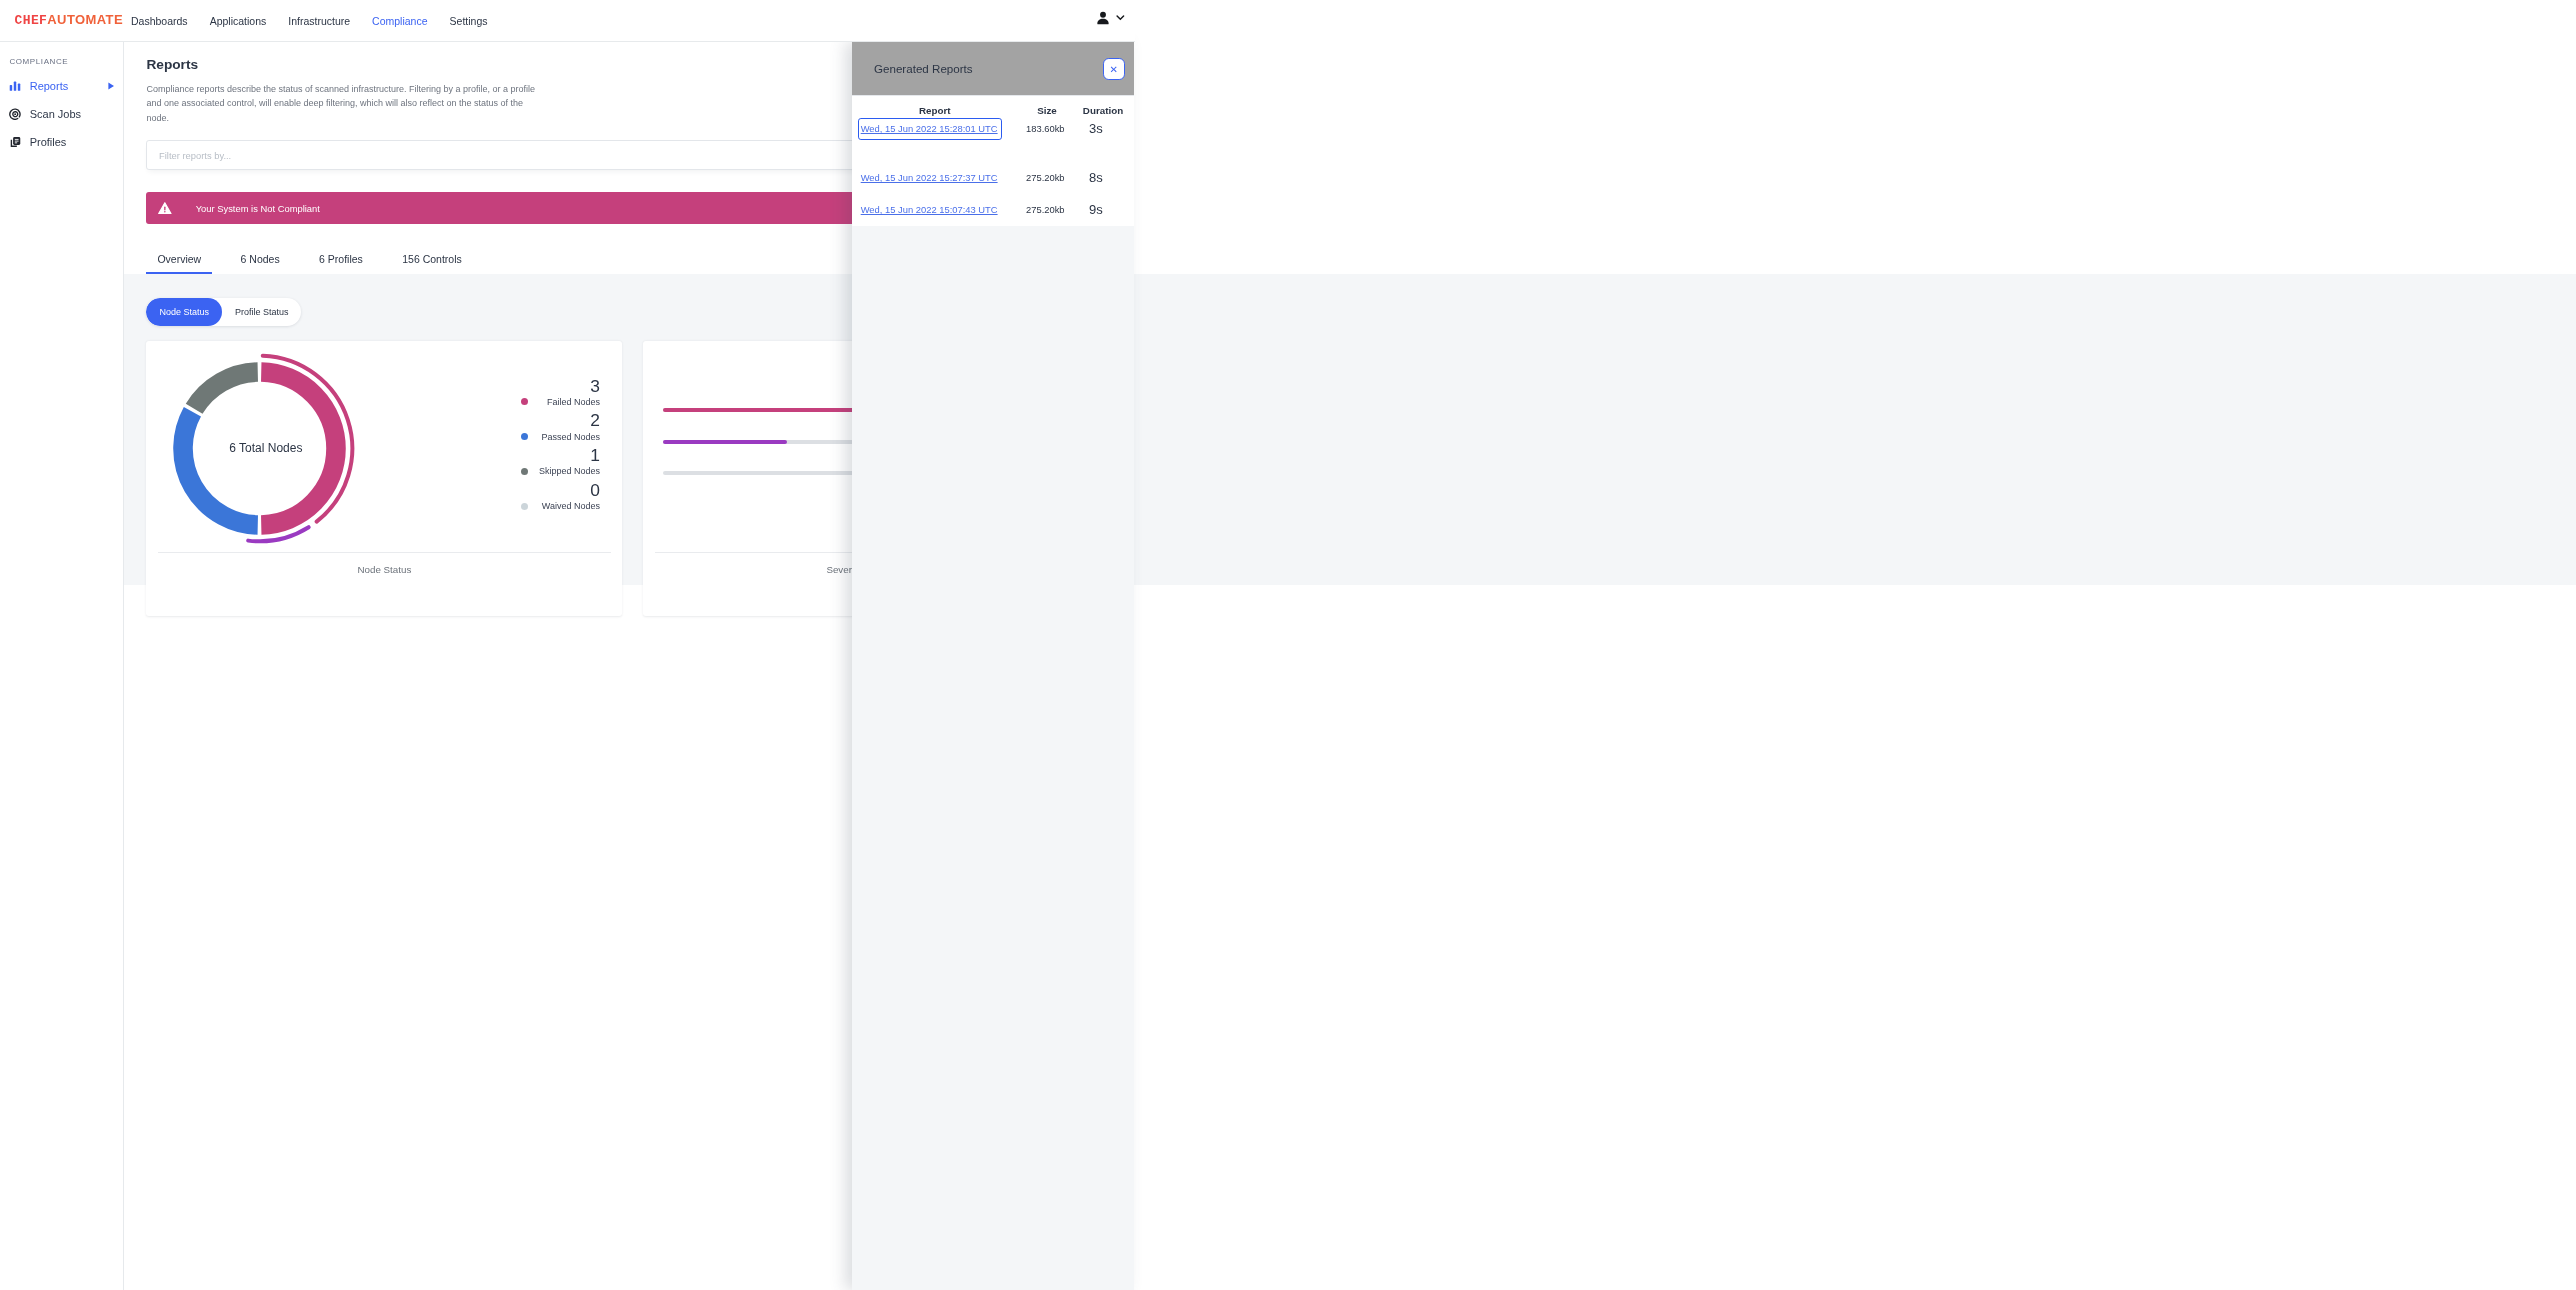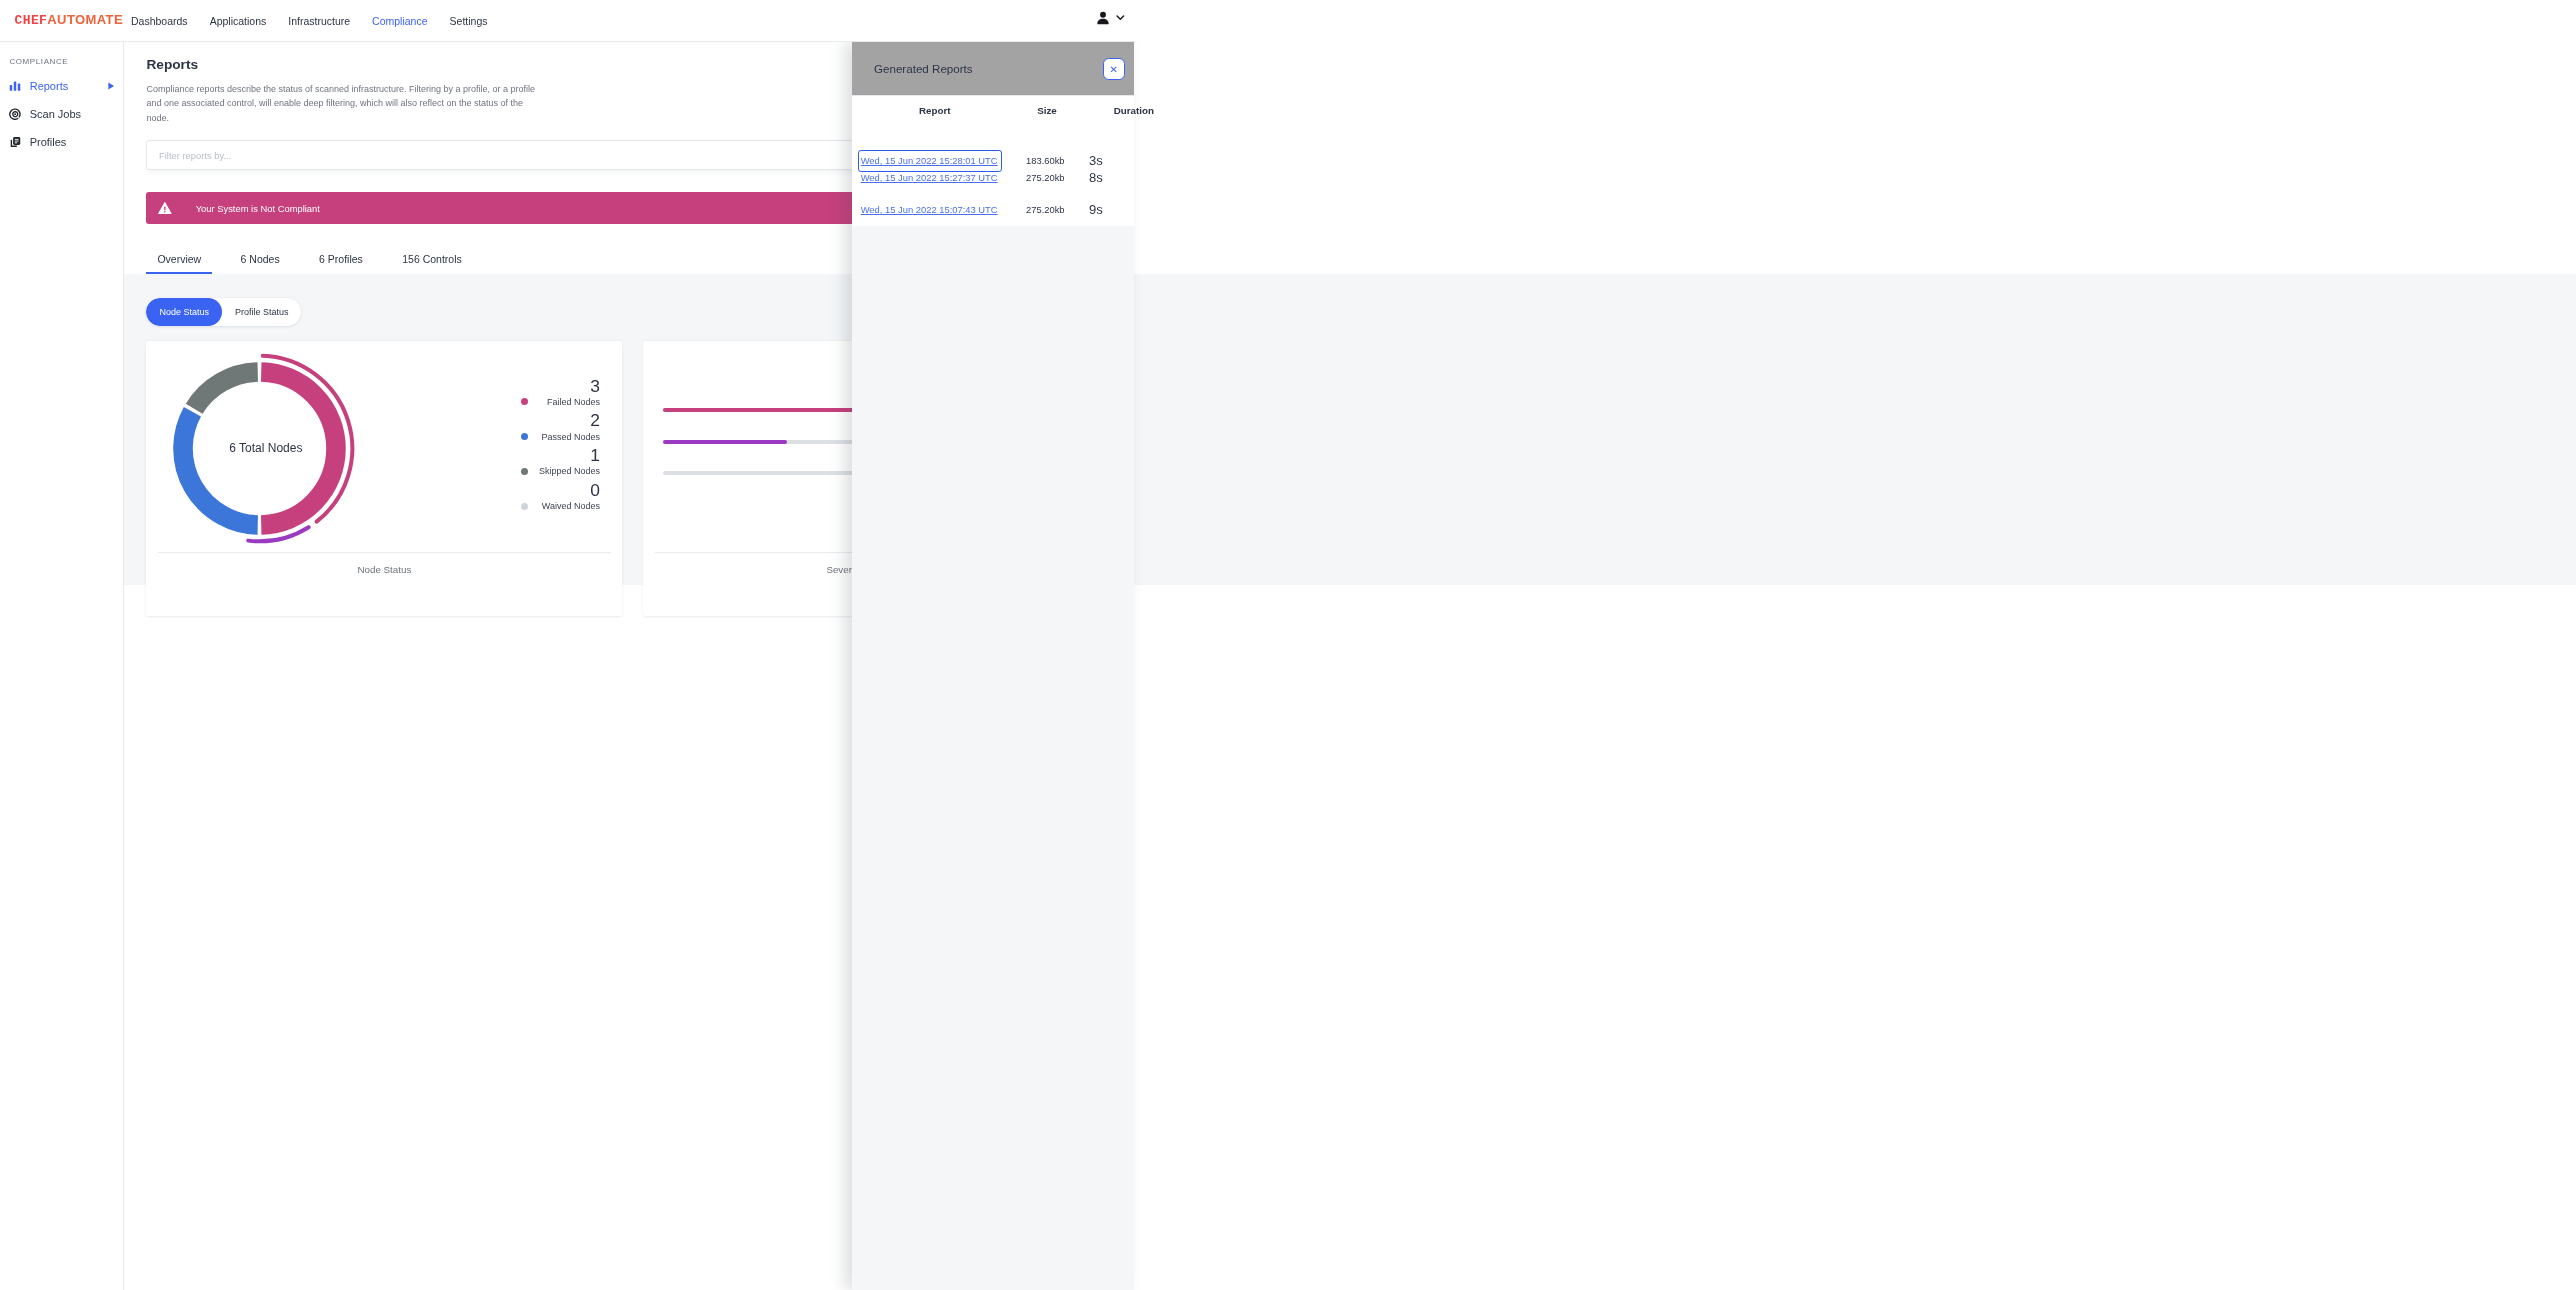--- a/index.html
+++ b/index.html
@@ -75,23 +75,23 @@
     box-shadow:-7.2px 0 14.5px rgba(60,72,90,.18); z-index:55; }
   .panel-head { position:relative; height:54px; background:#a3a3a3; border-bottom:0.7px solid #e5e8ec; }
   .panel-title { position:absolute; left:22px; top:20px; font-size:11.6px; font-weight:500; color:#2c3545; }
   .close-btn { position:absolute; right:9.4px; top:16px; width:22px; height:22px; background:#fff;
     border:1.1px solid #3b63f2; border-radius:5.8px; color:#3b63f2; font-size:10px; line-height:19px;
     text-align:center; cursor:pointer; font-family:inherit; }
   .panel-table { position:relative; height:130px; background:#fff; }
   .th { position:absolute; top:9.4px; font-size:9.8px; font-weight:700; color:#2c3545; text-align:center; }
   .th-report { left:8.7px; width:148px; }
   .th-size { left:166px; width:58px; }
-  .th-duration { left:244px; width:58px;text-align:right; }
+  .th-duration { left:222px; width:58px; }
   .rp-row { position:absolute; left:0; right:0; height:22px; }
-  .rp-row.r1 { top:54px; } .rp-row.r2 { top:71px; } .rp-row.r3 { top:103px; }
+  .rp-row.r1 { top:22px; } .rp-row.r2 { top:71px; } .rp-row.r3 { top:103px; }
   .focus-ring { position:absolute; left:5.8px; top:0; width:144px; height:22px;
     border:1.4px solid #2b5bf0; border-radius:2.9px; }
   .rp-link { position:absolute; left:8.7px; line-height:22px; font-size:9.4px; color:#4a6fe9;
     text-decoration:underline; cursor:pointer; white-space:nowrap; }
   .rp-size { position:absolute; left:174px; line-height:22px; font-size:9.4px; color:#2c3545; }
   .rp-dur { position:absolute; left:237px; line-height:22px; font-size:13px; color:#2c3545; }
 
   svg { display:block; }
 </style>
 </head>

